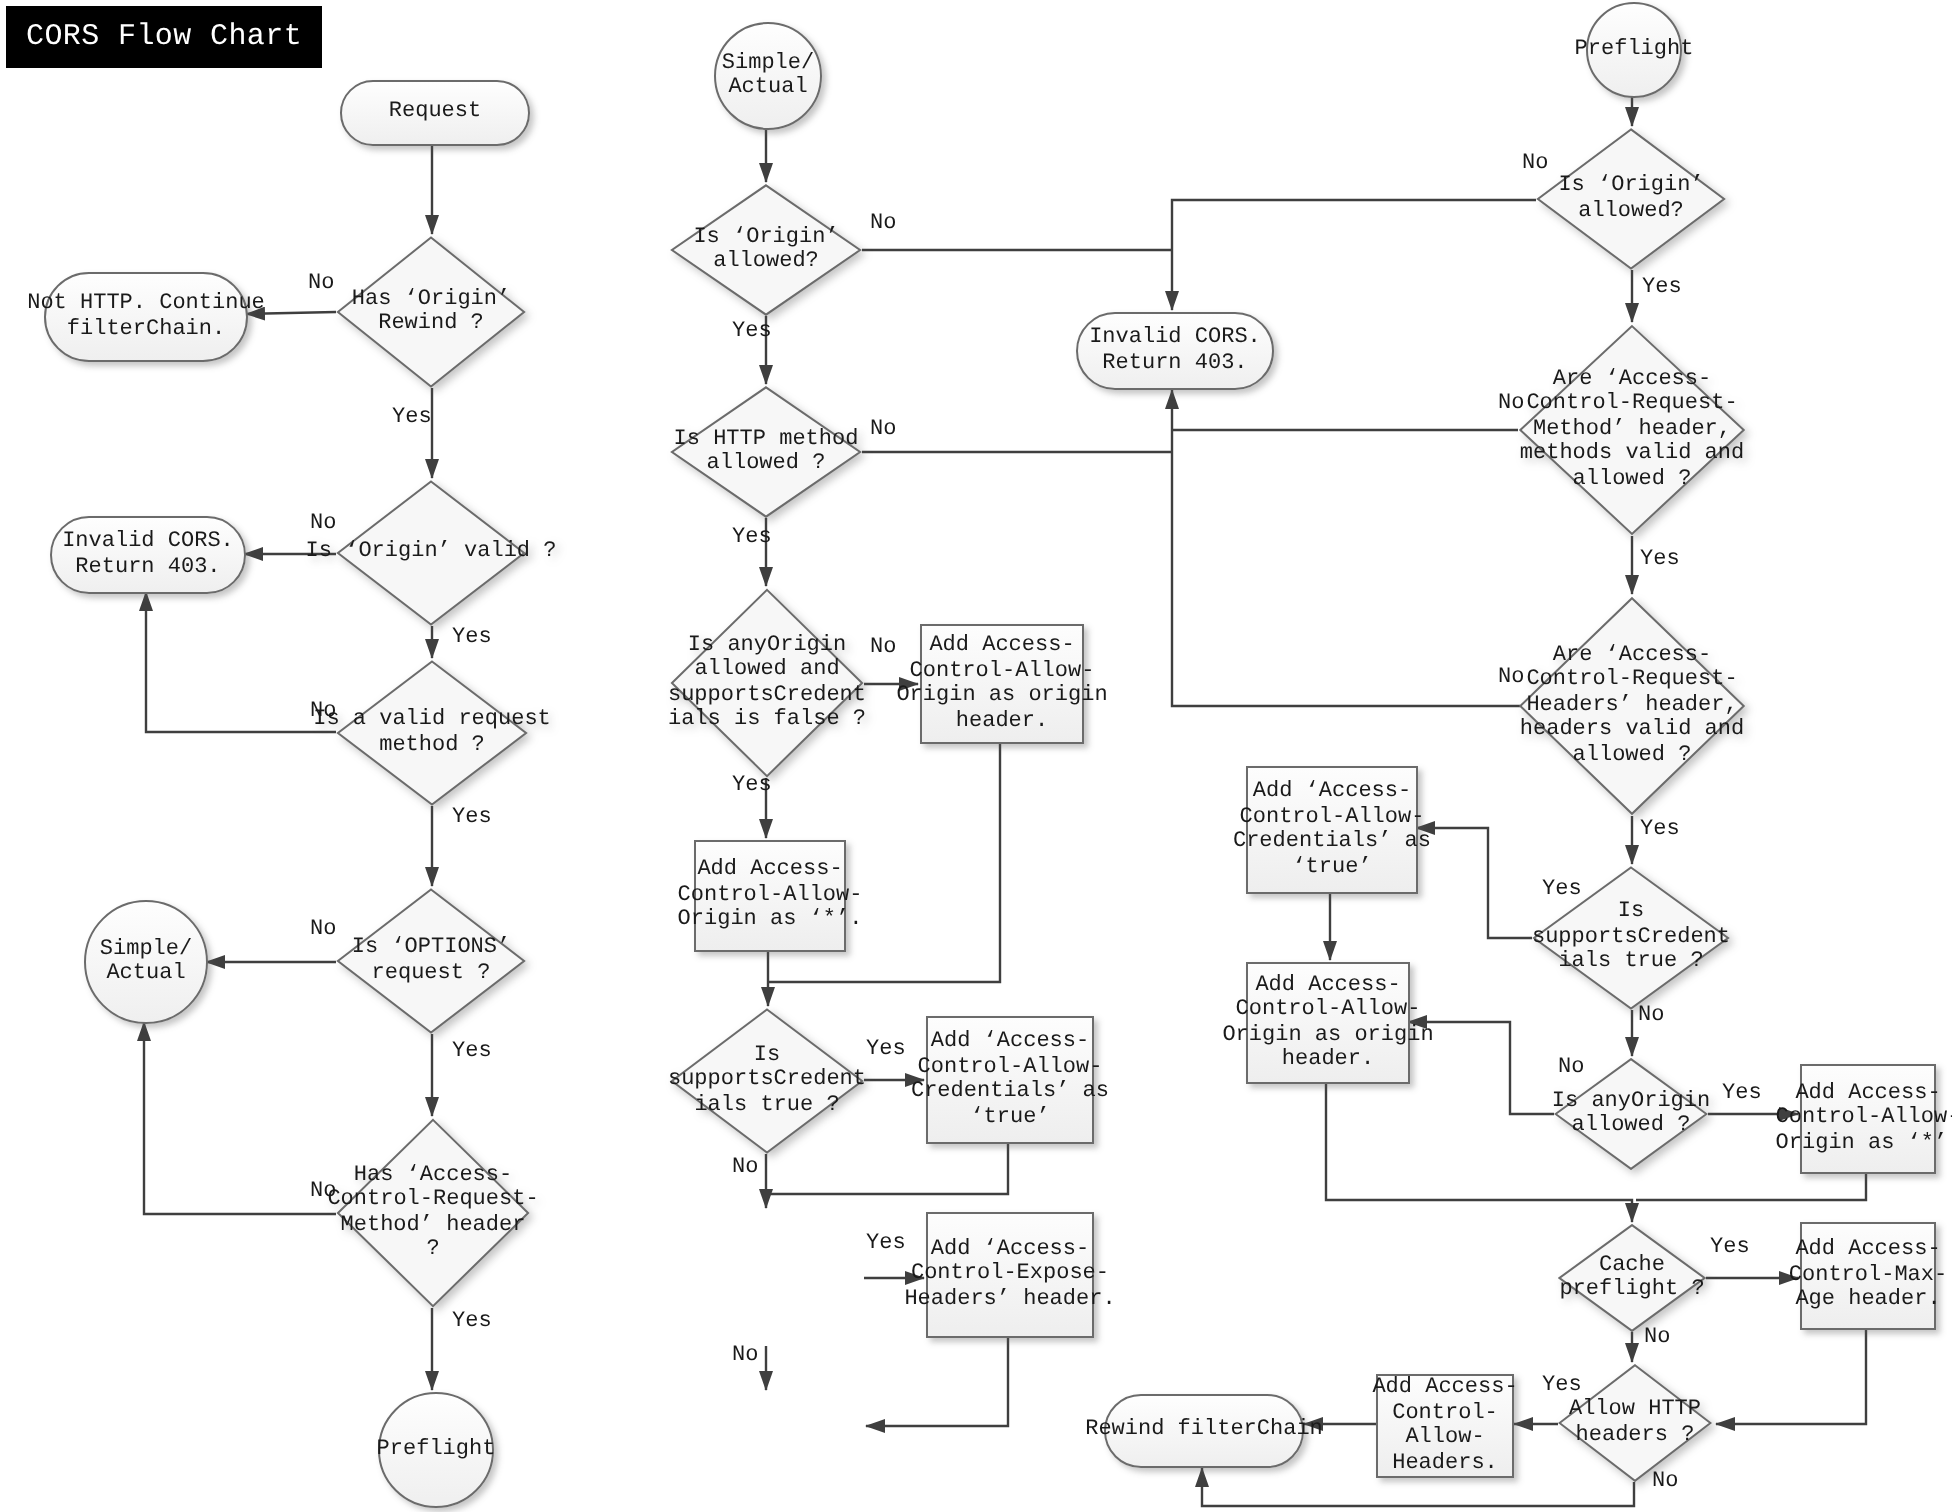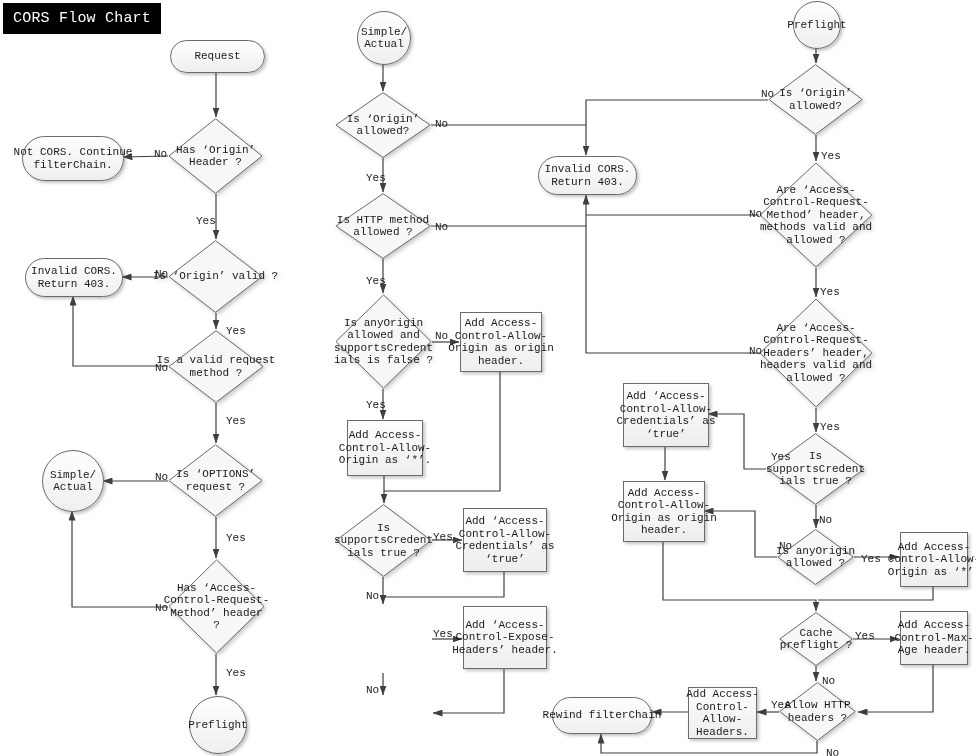--- a/index.html
+++ b/index.html
@@ -12,21 +12,21 @@
   .txt{white-space:pre;font-size:11px;line-height:12.5px;position:relative;z-index:2;}
   .stadium{background:linear-gradient(180deg,#fefefe 0%,#efefef 100%);
            border:1px solid #6b6b6b;border-radius:999px;box-shadow:2px 2px 3px rgba(90,90,90,.35);text-align:center;}
   .rect{background:linear-gradient(180deg,#fdfdfd 0%,#eeeeee 100%);
         border:1px solid #6b6b6b;box-shadow:2px 2px 3px rgba(90,90,90,.35);align-items:center;}
   .circle{background:linear-gradient(180deg,#fefefe 0%,#efefef 100%);
           border:1px solid #6b6b6b;border-radius:50%;box-shadow:2px 2px 3px rgba(90,90,90,.35);}
   .diamond{filter:drop-shadow(2px 2px 2px rgba(90,90,90,.35));}
   .dshape{position:absolute;left:0;top:0;width:100%;height:100%;z-index:1;}
   .dshape polygon{fill:#f7f7f7;stroke:#6b6b6b;stroke-width:1;vector-effect:non-scaling-stroke;}
-  .elabel{position:absolute;font-size:11px;line-height:11px;color:#1a1a1a;z-index:3;margin-top:12px;}
+  .elabel{position:absolute;font-size:11px;line-height:11px;color:#1a1a1a;z-index:3;}
 </style>
 </head>
 <body>
 
 <div class="canvas">
 
   <svg class="edges" width="976" height="756" viewBox="0 0 976 756">
     <defs>
       <marker id="ah" viewBox="0 0 10 7" refX="9.5" refY="3.5" markerWidth="10" markerHeight="7" markerUnits="userSpaceOnUse" orient="auto">
         <path d="M0,0 L10,3.5 L0,7 Z" fill="#3f3f3f"></path>
@@ -89,24 +89,24 @@
   <div class="title">CORS Flow Chart</div>
 
   <div class="node stadium" style="left:170px;top:40px;width:93px;height:31px">
       <span class="txt">Request</span>
     </div>
   <div class="node diamond" style="left:168px;top:118px;width:95px;height:76px">
       <svg class="dshape" viewBox="0 0 100 100" preserveAspectRatio="none">
         <polygon points="50,1 99,50 50,99 1,50"></polygon>
       </svg>
       <span class="txt">Has ‘Origin’
-Header ?</span>
+Rewind ?</span>
     </div>
   <div class="node stadium" style="left:22px;top:136px;width:100px;height:43px">
-      <span class="txt">Not CORS. Continue
+      <span class="txt">Not HTTP. Continue
 filterChain.</span>
     </div>
   <div class="node diamond" style="left:168px;top:240px;width:95px;height:73px">
       <svg class="dshape" viewBox="0 0 100 100" preserveAspectRatio="none">
         <polygon points="50,1 99,50 50,99 1,50"></polygon>
       </svg>
       <span class="txt">Is ‘Origin’ valid ?</span>
     </div>
   <div class="node stadium" style="left:25px;top:258px;width:96px;height:37px">
       <span class="txt">Invalid CORS.

